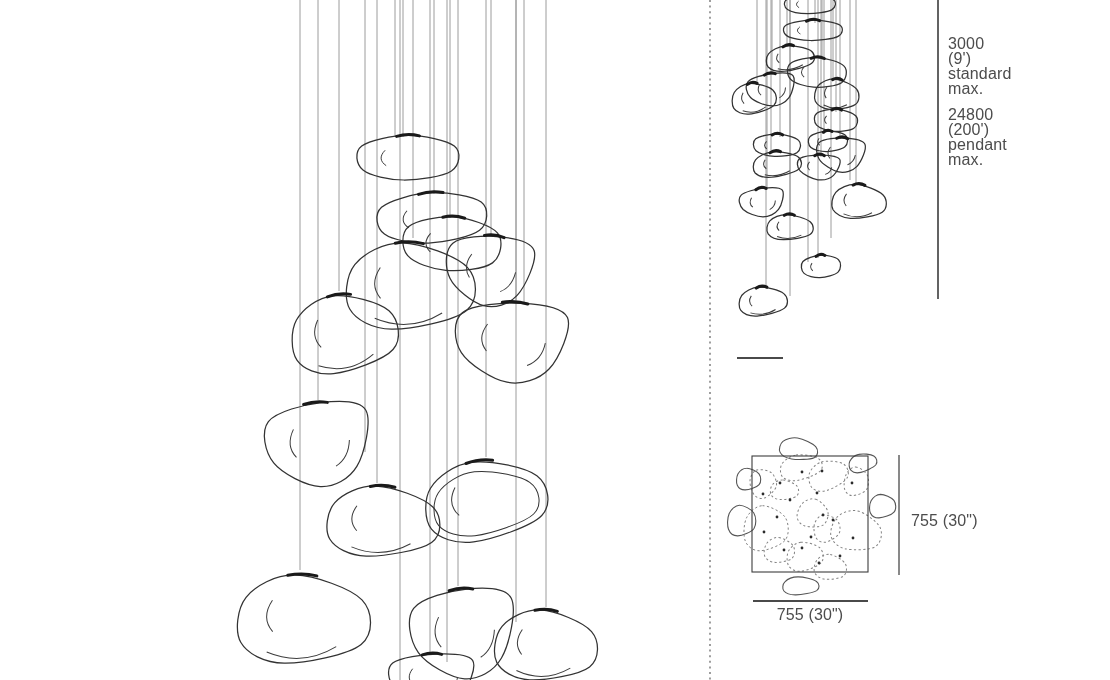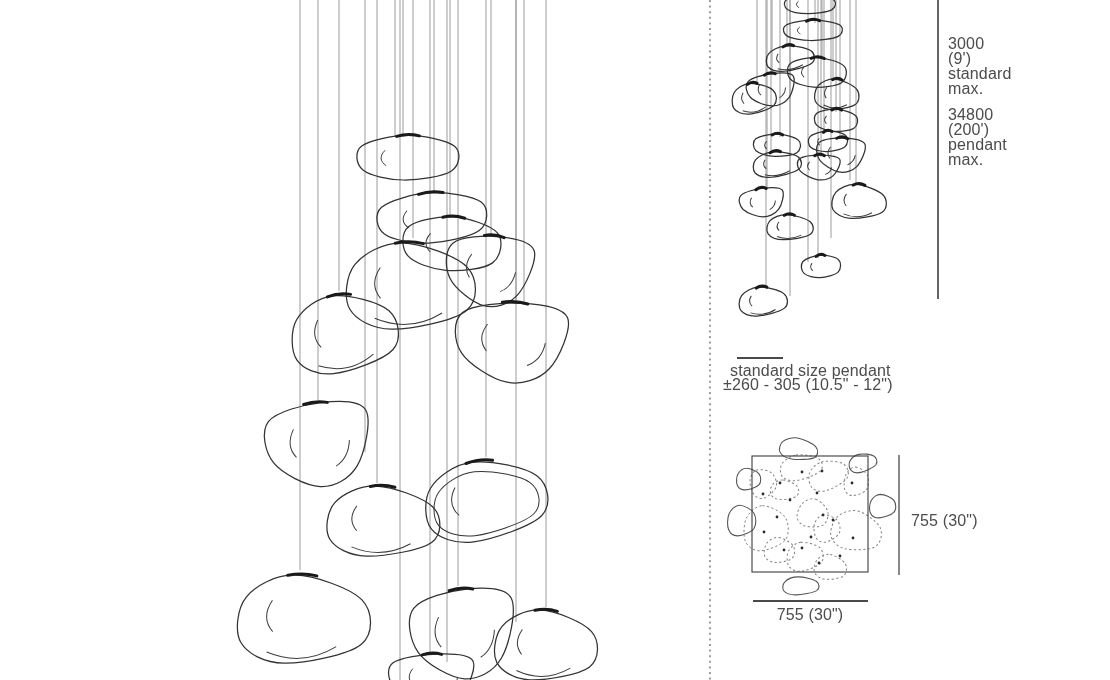--- a/index.html
+++ b/index.html
@@ -335,29 +335,25 @@
   </svg>
 
   <div class="label" id="drop-ann">
     <div class="block1">
       <div class="ann-line">3000</div>
       <div class="ann-line">(9')</div>
       <div class="ann-line">standard</div>
       <div class="ann-line">max.</div>
     </div>
     <div class="block2">
-      <div class="ann-line">34800</div>
+      <div class="ann-line">24800</div>
       <div class="ann-line">(200')</div>
       <div class="ann-line">pendant</div>
       <div class="ann-line">max.</div>
     </div>
   </div>
 
-  <div class="label" id="pendant-note">
-    <div class="pn1 ann-line">standard size pendant</div>
-    <div class="ann-line">±260 - 305 (10.5" - 12")</div>
-  </div>
 
   <div class="label" id="plan-h-label">755 (30")</div>
 
   <div class="label" id="plan-w-label">755 (30")</div>
 
 </div>
 
 </body></html>

